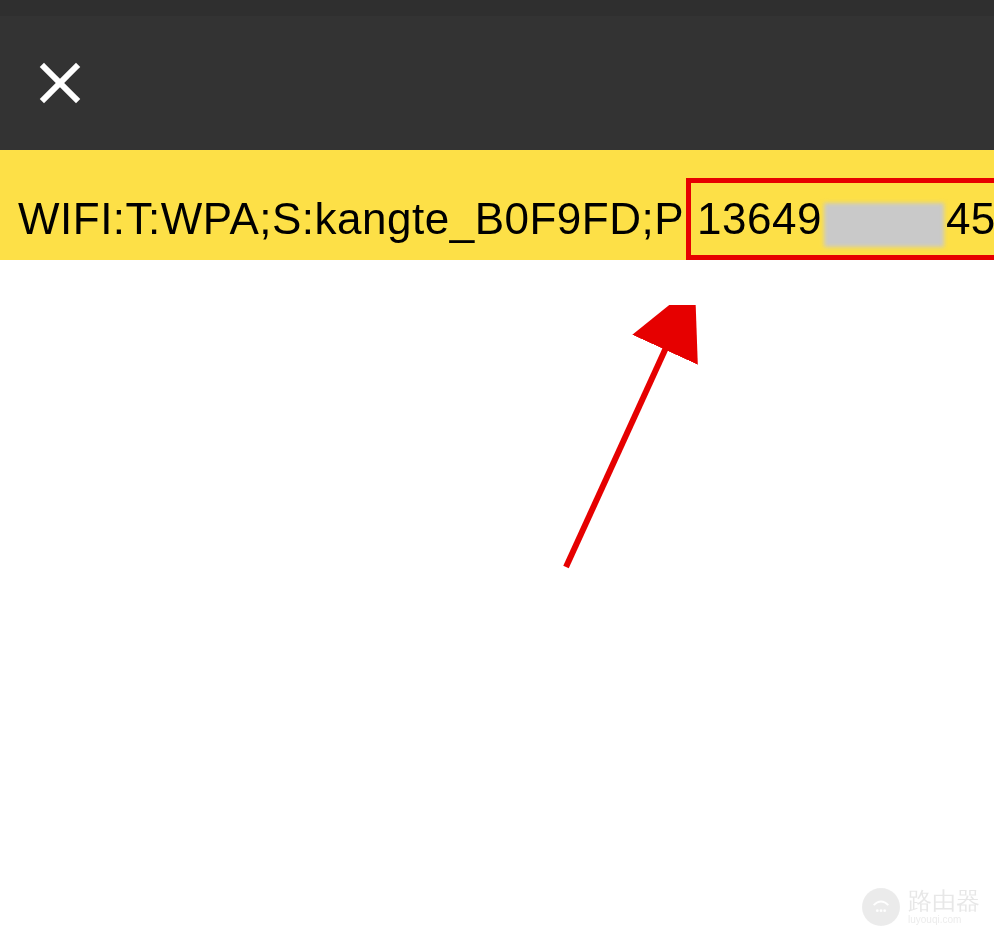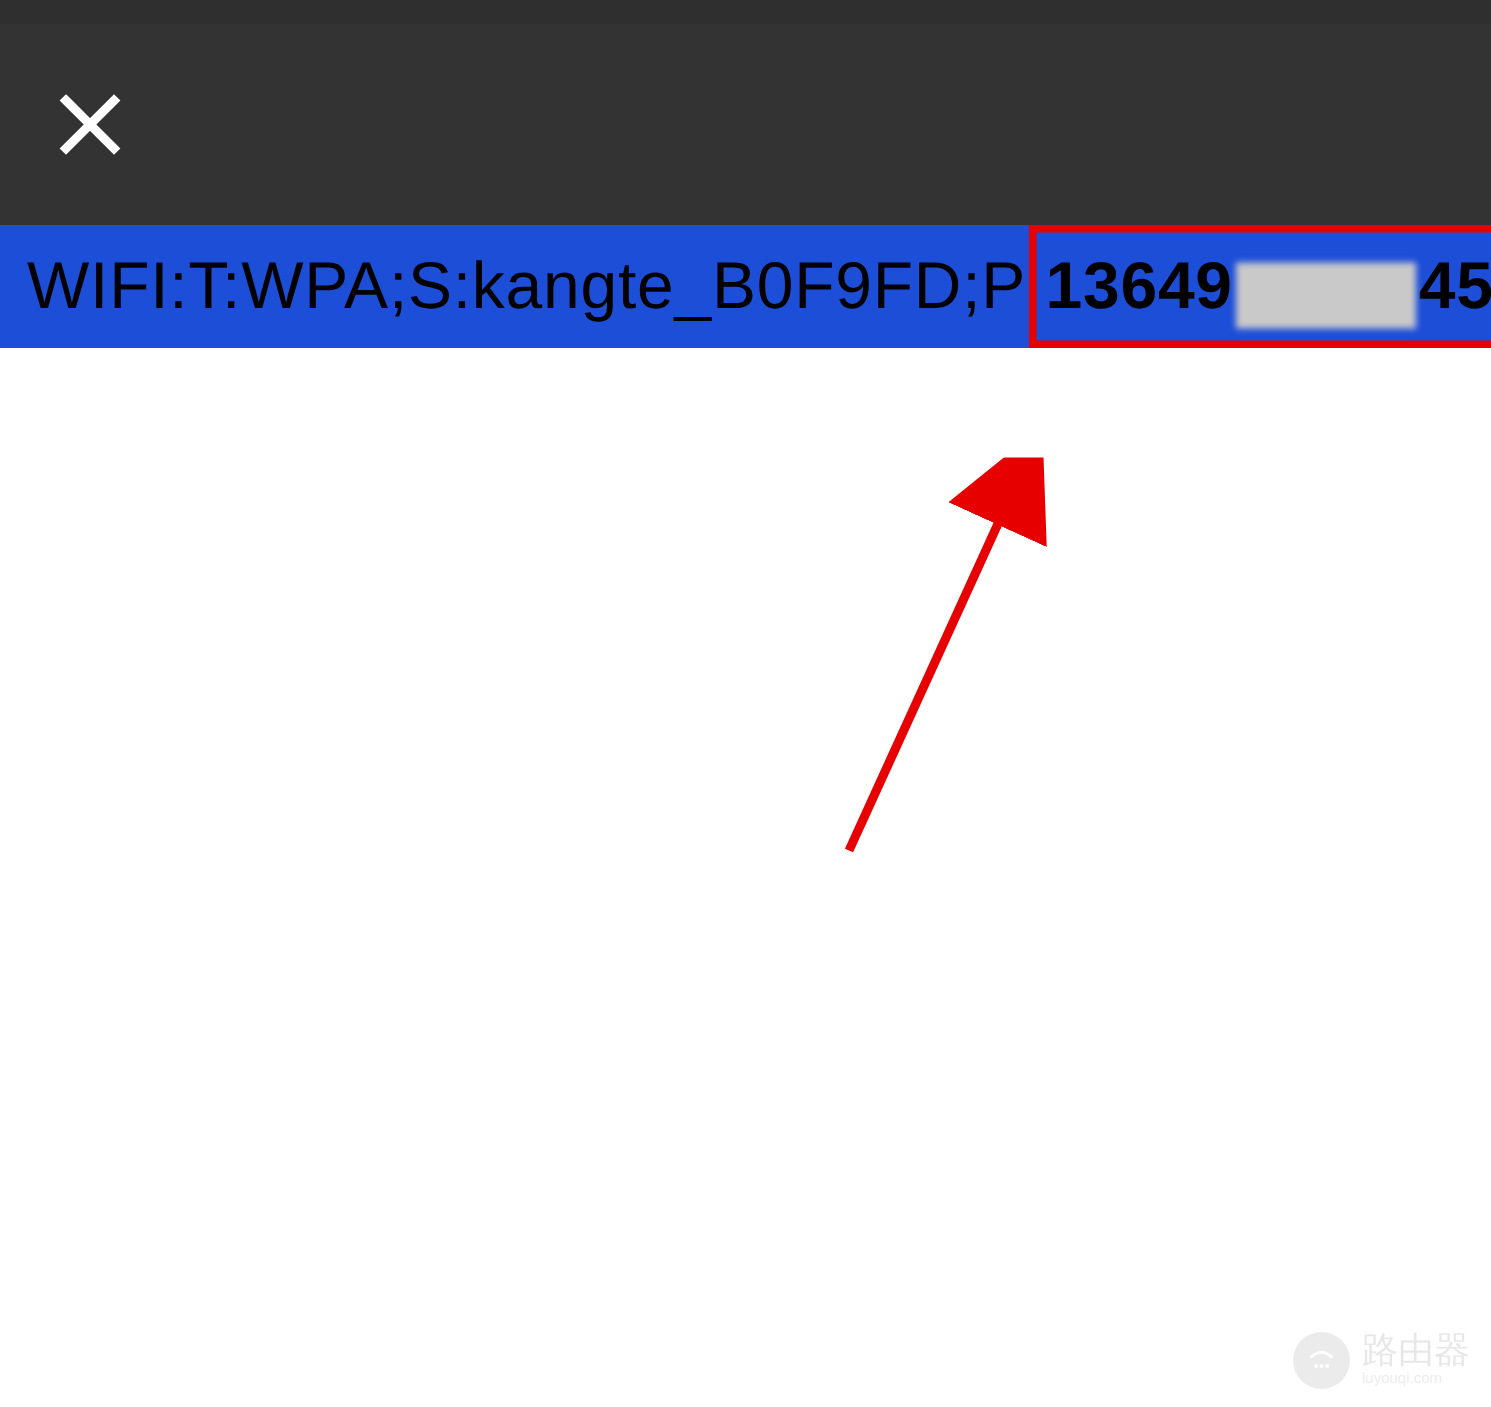--- a/index.html
+++ b/index.html
@@ -35,22 +35,23 @@
       align-items: center;
       justify-content: center;
       cursor: pointer;
     }
     .close-btn svg {
       width: 48px;
       height: 48px;
     }
     .content-area {
       width: 100%;
-      background: #1d4ed8;
+      background: #fde047;
       position: relative;
+      padding-top: 28px;
     }
     .wifi-text-row {
       display: flex;
       align-items: center;
       font-size: 44px;
       color: #000000;
       white-space: nowrap;
       padding-left: 18px;
       letter-spacing: 0.5px;
     }
@@ -61,21 +62,20 @@
       border: 5px solid #e60000;
       padding: 14px 8px 14px 6px;
       margin-left: 2px;
       display: inline-flex;
       align-items: center;
       position: relative;
       top: 0px;
     }
     .pw-part {
       line-height: 1;
-      font-weight: bold;
     }
     .pw-censored {
       display: inline-block;
       width: 120px;
       height: 44px;
       background: #c9c9c9;
       margin: 0 2px;
       filter: blur(2px);
       position: relative;
       top: 6px;

